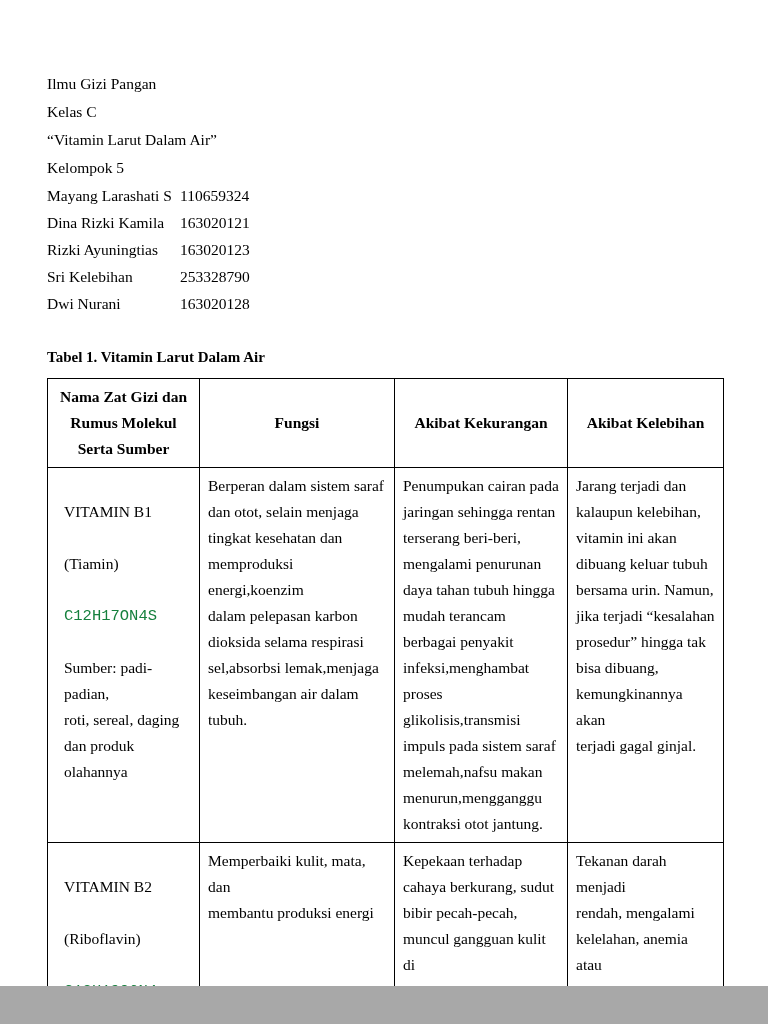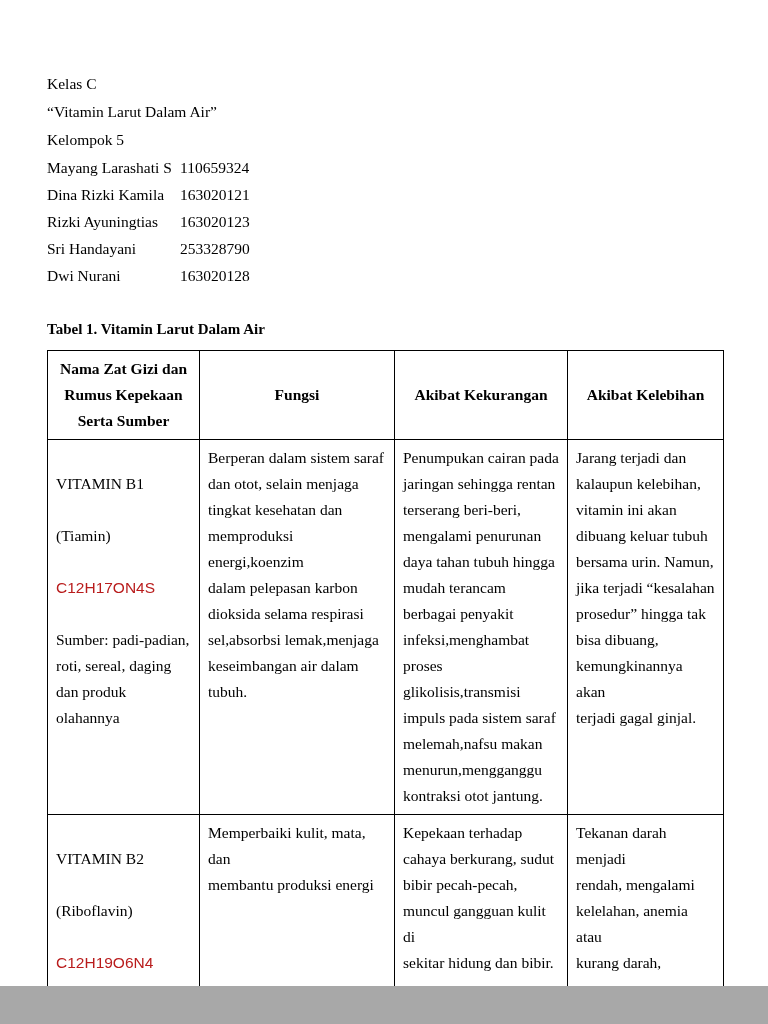--- a/index.html
+++ b/index.html
@@ -44,50 +44,51 @@
     white-space: pre-line;
     overflow: hidden;
   }
   table.vitamin th {
     font-weight: bold;
     text-align: center;
     vertical-align: middle;
     height: 80px;
   }
   .formula {
-    font-family: Liberation Sans, sans-serif;
-    color: #b91c1c;
+    font-family: Liberation Mono, monospace;
+    color: #15803d;
   }
-  .cell-block { display: block; }
+  .cell-block { display: block; margin-left: 8px; }
 </style>
 </head>
 <body>
 
 <div class="page">
   <div class="content">
 
+    <div class="line">Ilmu Gizi Pangan</div>
     <div class="line">Kelas C</div>
     <div class="line">“Vitamin Larut Dalam Air”</div>
     <div class="line">Kelompok 5</div>
 
     <div>
       <div class="member-row">
         <span class="member-name">Mayang Larashati S</span>
         <span class="member-id">110659324</span>
       </div>
       <div class="member-row">
         <span class="member-name">Dina Rizki Kamila</span>
         <span class="member-id">163020121</span>
       </div>
       <div class="member-row">
         <span class="member-name">Rizki Ayuningtias</span>
         <span class="member-id">163020123</span>
       </div>
       <div class="member-row">
-        <span class="member-name">Sri Handayani</span>
+        <span class="member-name">Sri Kelebihan</span>
         <span class="member-id">253328790</span>
       </div>
       <div class="member-row">
         <span class="member-name">Dwi Nurani</span>
         <span class="member-id">163020128</span>
       </div>
     </div>
 
     <div class="gap"></div>
 
@@ -96,21 +97,21 @@
     <table class="vitamin">
       <colgroup>
         <col style="width:152px">
         <col style="width:195px">
         <col style="width:173px">
         <col style="width:156px">
       </colgroup>
       <thead>
         <tr>
           <th>Nama Zat Gizi dan
-Rumus Kepekaan
+Rumus Molekul
 Serta Sumber</th>
           <th>Fungsi</th>
           <th>Akibat Kekurangan</th>
           <th>Akibat Kelebihan</th>
         </tr>
       </thead>
       <tbody>
         <tr>
           <td>
             <span class="cell-block">VITAMIN B1</span>

